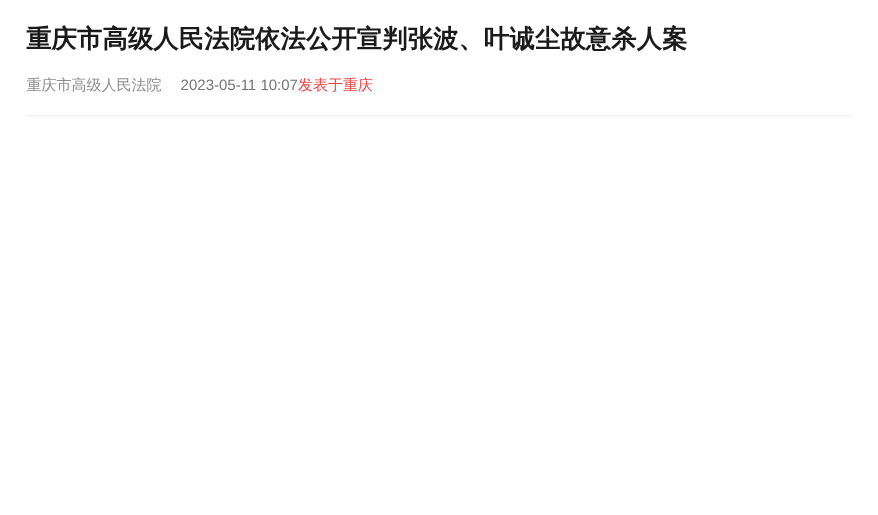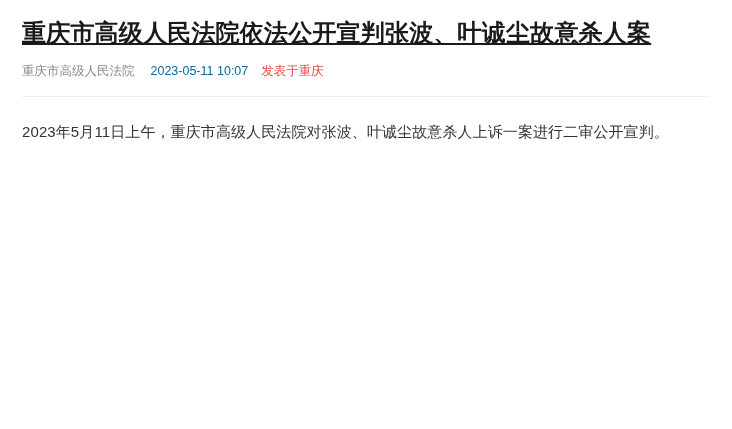--- a/index.html
+++ b/index.html
@@ -13,43 +13,42 @@
     font-family: "Liberation Sans", "DejaVu Sans", sans-serif;
     color: #222222;
     overflow: hidden;
   }
   .article {
     padding: 18px 22px 0 22px;
     box-sizing: border-box;
     width: 732px;
   }
   .headline {
-    font-size: 24px;
+    font-size: 21px;
     font-weight: bold;
     line-height: 30px;
     color: #1a1a1a;
     letter-spacing: 0.2px;
     margin: 0 0 14px 0;
-    text-decoration: underline;
   }
   .meta {
     font-size: 12.5px;
     color: #9a9a9a;
     line-height: 18px;
     margin: 0 0 16px 0;
     display: flex;
     align-items: center;
   }
   .meta .source {
     color: #8c8c8c;
     margin-right: 16px;
   }
   .meta .time {
-    color: #0369a1;
-    margin-right: 13px;
+    color: #737373;
+    margin-right: 0;
   }
   .meta .location {
     color: #ef4444;
   }
   .divider {
     border: 0;
     border-top: 1px solid #eeeeee;
     margin: 0 0 20px 0;
   }
   .para {
@@ -71,14 +70,13 @@
   <h1 class="headline">重庆市高级人民法院依法公开宣判张波、叶诚尘故意杀人案</h1>
 
   <div class="meta">
     <span class="source">重庆市高级人民法院</span>
     <span class="time">2023-05-11 10:07</span>
     <span class="location">发表于重庆</span>
   </div>
 
   <hr class="divider">
 
-  <p class="para">2023年5月11日上午，重庆市高级人民法院对张波、叶诚尘故意杀人上诉一案进行二审公开宣判。</p>
 </div>
 
 </body></html>

